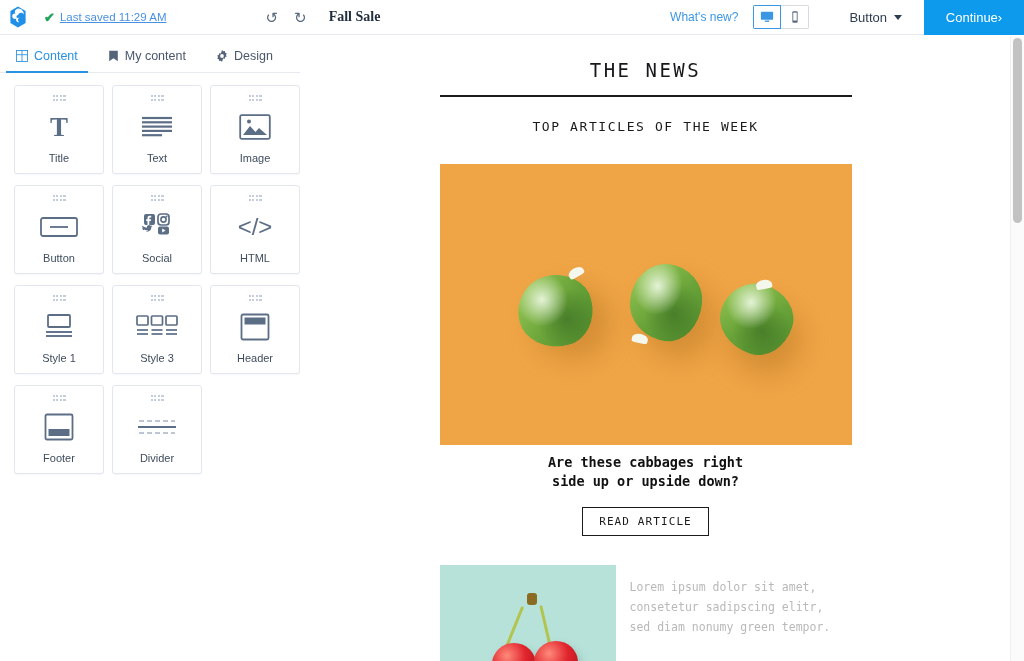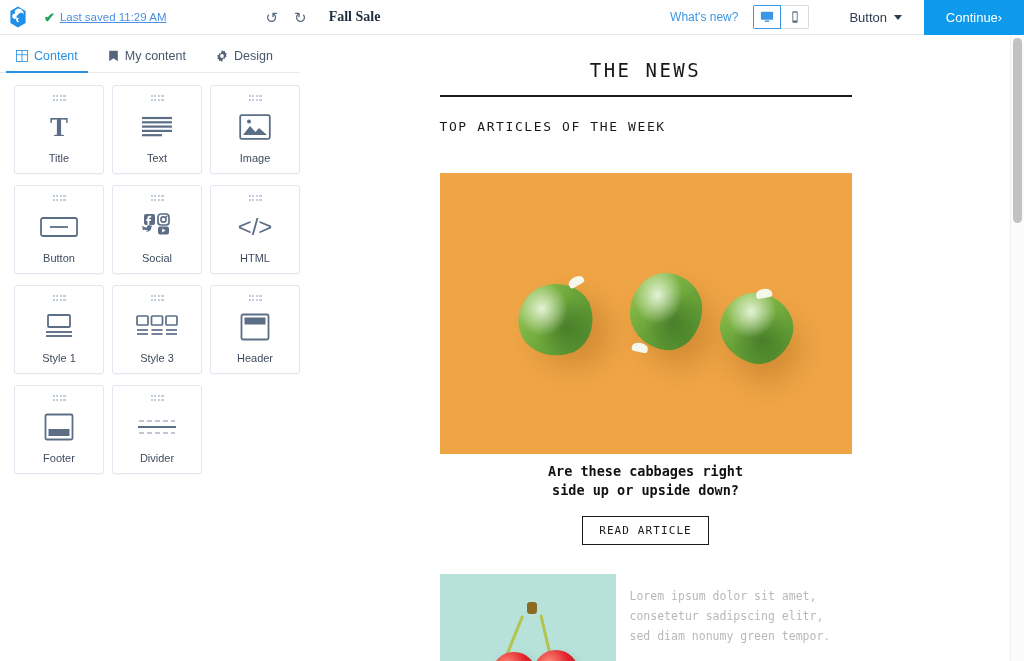--- a/index.html
+++ b/index.html
@@ -153,22 +153,22 @@
   #email {
     width: 412px; margin: 0 auto; padding-top: 24px;
     font-family: "DejaVu Sans Mono", monospace;
   }
   #email-title {
     text-align: center; font-size: 19px; letter-spacing: 2.5px;
     color: #18181a; padding-bottom: 14px;
   }
   #title-rule { height: 2px; background: #1b1b1d; margin-bottom: 22px; }
   #email-subtitle {
-    font-size: 13px; letter-spacing: 1.6px;
-    color: #1b1b1d; padding-bottom: 39px;
+    text-align: center; font-size: 13px; letter-spacing: 1.6px;
+    color: #1b1b1d; padding-bottom: 30px;
   }
 
   .photo { width: 412px; height: 281px; position: relative; overflow: hidden; }
   #photo-sprouts { background: #efa546; }
   .sprout {
     position: absolute; background: #8dc04a; border-radius: 48% 52% 44% 56% / 52% 46% 54% 48%;
     box-shadow: 14px 16px 26px rgba(170,105,25,.38);
     background-image:
       radial-gradient(ellipse at 36% 30%, rgba(236,248,226,.92) 0%, rgba(236,248,226,0) 38%),
       radial-gradient(ellipse at 62% 64%, rgba(46,96,30,.5) 0%, rgba(46,96,30,0) 46%),

